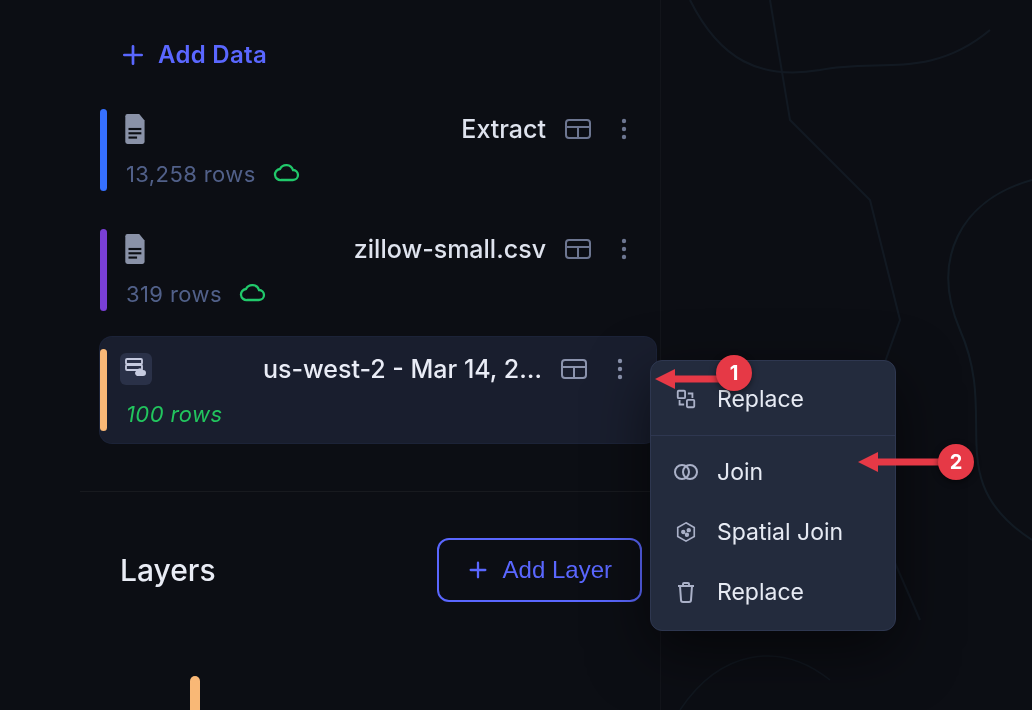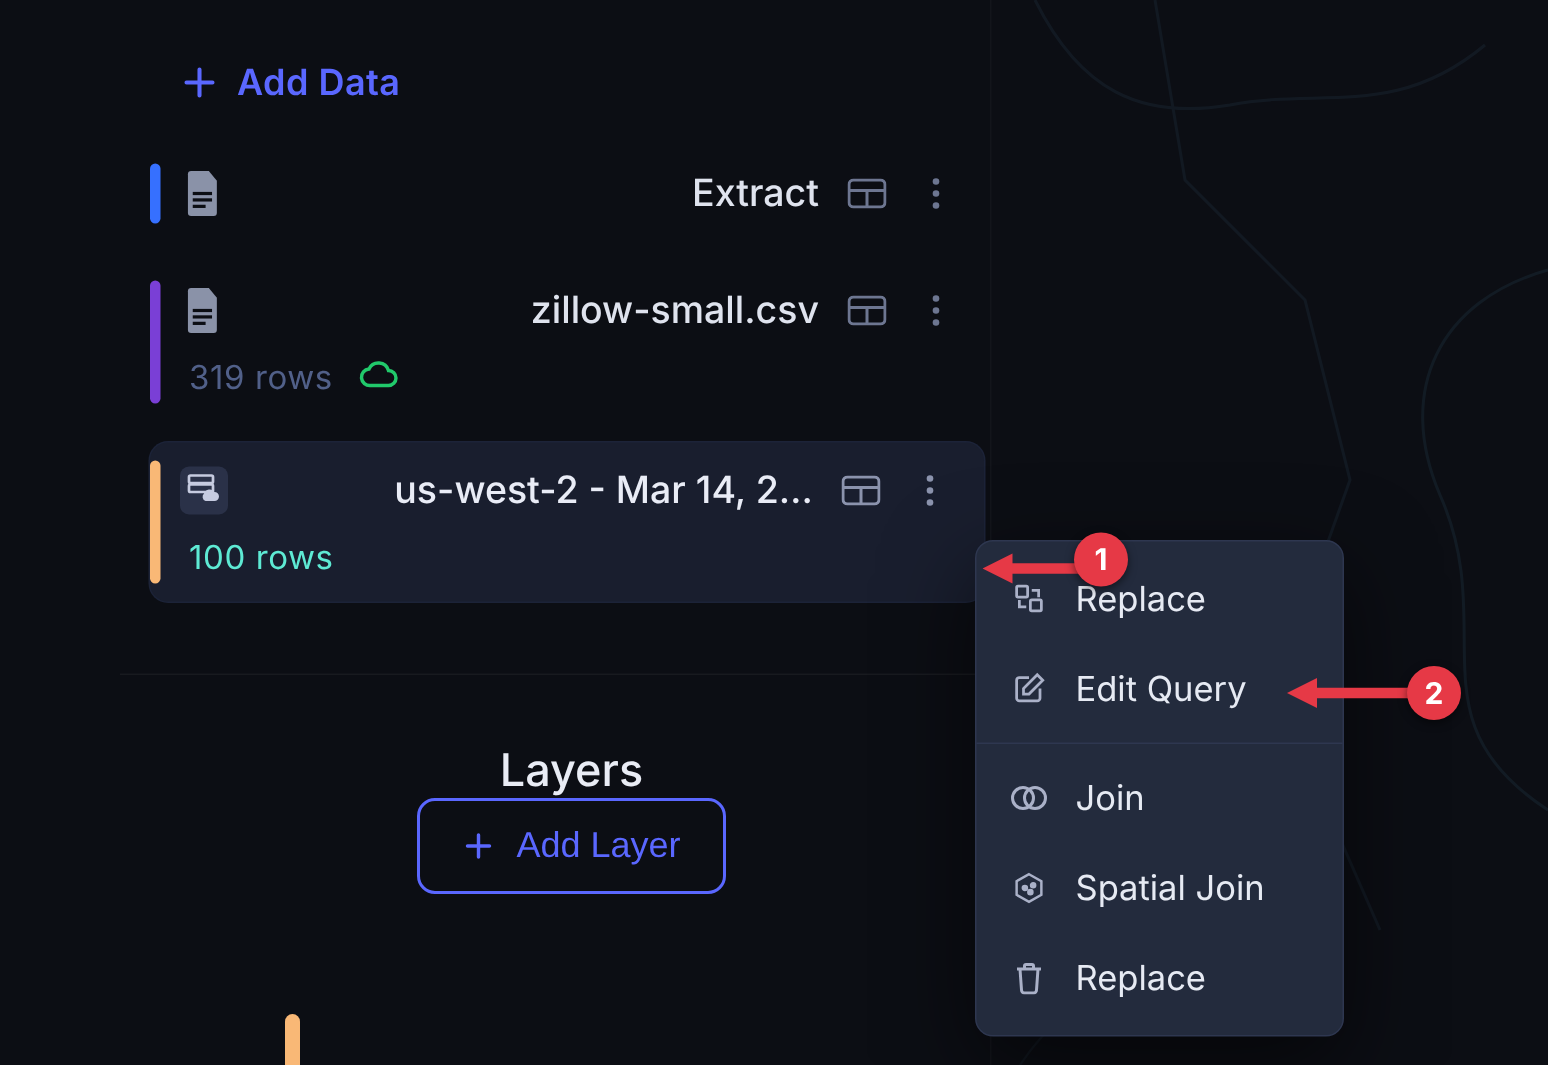--- a/index.html
+++ b/index.html
@@ -87,21 +87,21 @@
   .ds-tools{
     display:flex;align-items:center;gap:18px;
     color:#6d7691;
   }
   .ds-tools .ico{width:28px;height:28px;display:flex;align-items:center;justify-content:center;cursor:pointer}
   .ds-sub{
     margin-top:16px;margin-left:6px;
     display:flex;align-items:center;gap:16px;
     font-size:22px;color:#516089;letter-spacing:.4px;
   }
-  .ds-sub.amber{color:#5eead4;}
+  .ds-sub.amber{color:#22c55e;font-style:italic;}
   .cloud{color:var(--green);}
 
   .ds-selected{
     background:var(--panel2);
     border-radius:12px;
     box-shadow:0 0 0 1px #1c2338;
     margin-right:4px;
   }
   .ds-selected .accent{background:var(--amber);}
   .accent.blue{background:var(--blue-accent);}
@@ -110,21 +110,20 @@
   .ds-selected .ds-tools{color:#8b93ad;}
 
   .rule{
     margin:48px 0 0 0;
     border:none;border-top:1px solid rgba(255,255,255,0.05);
   }
 
   .layers-head{
     display:flex;align-items:center;justify-content:space-between;
     padding:46px 18px 0 40px;
-    flex-direction:column;
   }
   .layers-head h2{
     margin:0;font-size:30px;font-weight:500;color:#e9ecf5;
   }
   .btn-outline{
     display:flex;align-items:center;gap:14px;
     color:var(--indigo);
     border:2px solid var(--indigo);
     border-radius:12px;
     padding:16px 28px;
@@ -216,20 +215,26 @@
           </span>
         <span class="ico">
             <svg width="6" height="22" viewBox="0 0 6 22" fill="currentColor">
               <circle cx="3" cy="3" r="2.2"></circle>
               <circle cx="3" cy="11" r="2.2"></circle>
               <circle cx="3" cy="19" r="2.2"></circle>
             </svg>
           </span>
       </div>
     </div>
+    <div class="ds-sub">
+      <span>13,258 rows</span>
+      <span class="cloud"><svg width="28" height="20" viewBox="0 0 28 20" fill="none" stroke="currentColor" stroke-width="2.3">
+            <path d="M9 18h12a5 5 0 0 0 0-10 7 7 0 0 0-13-1A5 5 0 0 0 9 18z"></path>
+          </svg></span>
+    </div>
   </div>
 
   <div class="dataset">
     <div class="accent purple"></div>
     <div class="ds-row">
       <div class="ds-icon">
         <svg width="26" height="30" viewBox="0 0 24 28" fill="currentColor">
             <path d="M4 0h11l5 6v20a2 2 0 0 1-2 2H4a2 2 0 0 1-2-2V2a2 2 0 0 1 2-2z"></path>
             <rect x="5" y="13" width="12" height="2" fill="#0c0e14"></rect>
             <rect x="5" y="17" width="12" height="2" fill="#0c0e14"></rect>
@@ -312,29 +317,20 @@
   <div class="menu-item">
     <span class="mi">
         <svg width="22" height="22" viewBox="0 0 24 24" fill="none" stroke="currentColor" stroke-width="2">
           <rect x="3" y="3" width="8" height="8" rx="1"></rect>
           <rect x="13" y="13" width="8" height="8" rx="1"></rect>
           <path d="M14 6h5v5M10 18H5v-5"></path>
         </svg>
       </span>
     <span>Replace</span>
   </div>
-  <div class="menu-item">
-    <span class="mi">
-        <svg width="22" height="22" viewBox="0 0 24 24" fill="none" stroke="currentColor" stroke-width="2">
-          <path d="M12 4H5a2 2 0 0 0-2 2v13a2 2 0 0 0 2 2h13a2 2 0 0 0 2-2v-7"></path>
-          <path d="M18 2l4 4-10 10H8v-4z"></path>
-        </svg>
-      </span>
-    <span>Edit Query</span>
-  </div>
   <div class="menu-sep"></div>
   <div class="menu-item">
     <span class="mi">
         <svg width="24" height="20" viewBox="0 0 24 20" fill="none" stroke="currentColor" stroke-width="2">
           <circle cx="8" cy="10" r="7"></circle>
           <circle cx="16" cy="10" r="7"></circle>
         </svg>
       </span>
     <span>Join</span>
   </div>

